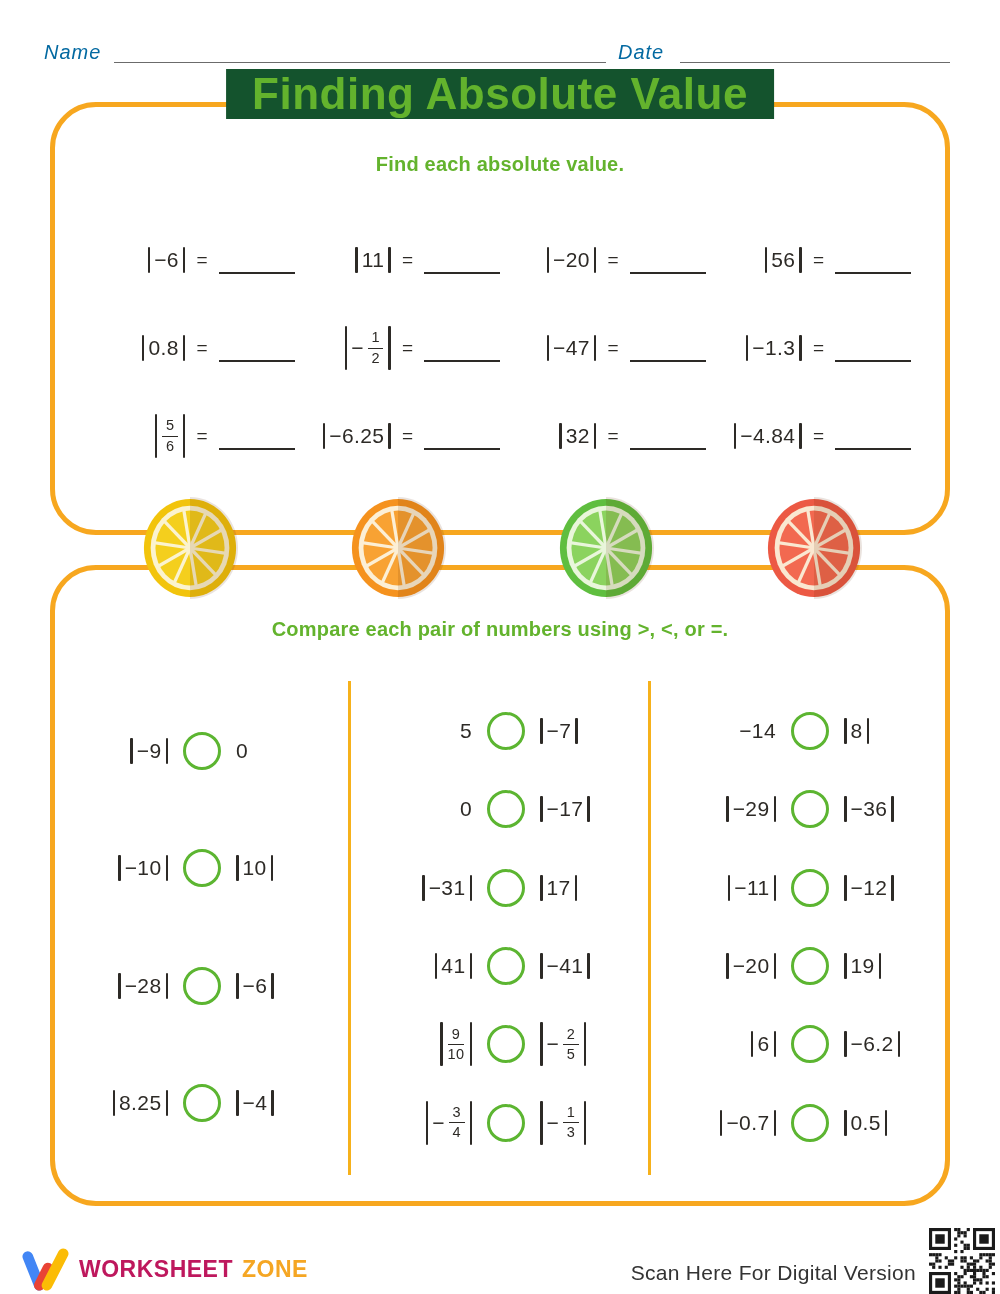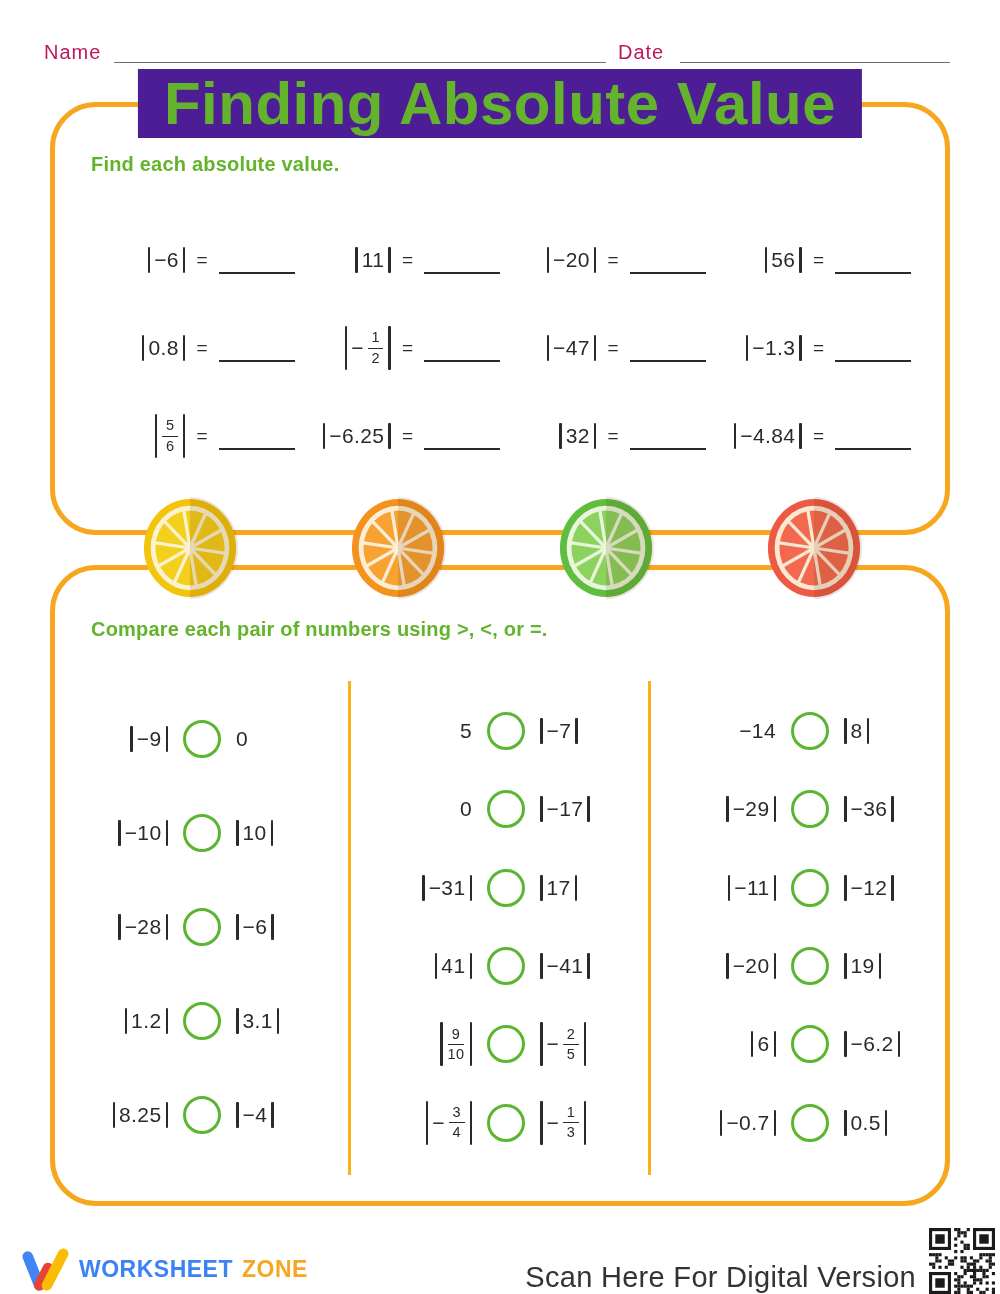--- a/index.html
+++ b/index.html
@@ -5,33 +5,33 @@
   :root{
     --orange:#F7A71F; --green:#63B32D; --circle-green:#5CB531; --ink:#2D2A26;
   }
   *{ box-sizing:border-box; }
   html,body{ margin:0; padding:0; }
   body{
     width:1000px; height:1294px; position:relative; background:#fff;
     font-family:"Liberation Sans", sans-serif; color:var(--ink); overflow:hidden;
   }
   
-  .nd-label{ position:absolute; font-size:20px; letter-spacing:1px; color:#be185d; font-weight:400; }
+  .nd-label{ position:absolute; font-size:20px; letter-spacing:1px; color:#0369a1; font-weight:400;font-style:italic; }
   .nd-line{ position:absolute; border-bottom:1.5px solid #6b6b6b; height:1px; }
   
   .title{
     position:absolute; top:69px; left:50%; transform:translateX(-50%);
-    background:#4c1d95; padding:0 26px; z-index:3; white-space:nowrap;
-    font-size:60px; font-weight:bold; color:var(--green); letter-spacing:0.5px;
+    background:#14532d; padding:0 26px; z-index:3; white-space:nowrap;
+    font-size:44px; font-weight:bold; color:var(--green); letter-spacing:0.5px;
   }
   
   .obox{ position:absolute; left:50px; width:900px; border:5px solid var(--orange); border-radius:46px; background:#fff; }
   #box1{ top:102px; height:433px; z-index:1; }
   #box2{ top:565px; height:641px; z-index:1; }
-  .instruction{ text-align:left; font-weight:bold; color:var(--green); font-size:20px; letter-spacing:0.2px;padding-left:36px; }
+  .instruction{ text-align:center; font-weight:bold; color:var(--green); font-size:20px; letter-spacing:0.2px; }
   #s1-instruction{ margin-top:46px; }
   #s2-instruction{ margin-top:48px; }
   
   #s1-rows{ margin-top:40px; }
   .p-row{ display:flex; align-items:center; height:88px; padding:0 34px; }
   .p-cell{ flex:1; display:flex; align-items:center; }
   .p-expr{ flex:1; display:flex; justify-content:flex-end; }
   .eq{ margin:0 11px 0 9px; font-size:19px; font-weight:500; }
   .blank{ width:76px; height:20px; border-bottom:2.5px solid var(--ink); transform:translateY(4px); }
   
@@ -50,23 +50,23 @@
   .col{ flex:1; display:flex; flex-direction:column; }
   .c-row{ flex:1; display:flex; align-items:center; justify-content:center; }
   .c-left{ width:120px; display:flex; justify-content:flex-end; }
   .c-right{ width:120px; display:flex; justify-content:flex-start; }
   .circle{ width:38px; height:38px; border:3.5px solid var(--circle-green); border-radius:50%; margin:0 13px; flex:none; background:#fff; }
   .divider{ position:absolute; top:681px; width:3px; height:494px; background:#F6B11B; z-index:2; }
   #divider-1{ left:348px; } #divider-2{ left:648px; }
   
   .logo{ position:absolute; left:20px; top:1246px; display:flex; align-items:center; }
   .logo-text{ font-size:23px; font-weight:800; letter-spacing:0.5px; margin-left:9px; }
-  .logo-worksheet{ color:#3b82f6; }
+  .logo-worksheet{ color:#be185d; }
   .logo-zone{ color:#F5A623; }
-  .scan-text{ position:absolute; right:84px; top:1261px; font-size:29px; color:#333; letter-spacing:0.3px; }
+  .scan-text{ position:absolute; right:84px; top:1261px; font-size:21px; color:#333; letter-spacing:0.3px; }
   .qr{ position:absolute; left:929px; top:1228px; width:66px; height:66px; }
 </style>
 </head>
 <body>
 
 <span class="nd-label" style="left:44px; top:41px;">Name</span>
 <span class="nd-line" style="left:114px; top:62px; width:492px;"></span>
 <span class="nd-label" style="left:618px; top:41px;">Date</span>
 <span class="nd-line" style="left:680px; top:62px; width:270px;"></span>
 
@@ -339,37 +339,20 @@
             <span class="abar"></span>
             <span class="txt">−28</span>
             <span class="abar"></span>
           </span>
         </div>
         <div class="circle"></div>
         <div class="c-right">
           <span class="expr">
             <span class="abar"></span>
             <span class="txt">−6</span>
-            <span class="abar"></span>
-          </span>
-        </div>
-      </div>
-      <div class="c-row">
-        <div class="c-left">
-          <span class="expr">
-            <span class="abar"></span>
-            <span class="txt">1.2</span>
-            <span class="abar"></span>
-          </span>
-        </div>
-        <div class="circle"></div>
-        <div class="c-right">
-          <span class="expr">
-            <span class="abar"></span>
-            <span class="txt">3.1</span>
             <span class="abar"></span>
           </span>
         </div>
       </div>
       <div class="c-row">
         <div class="c-left">
           <span class="expr">
             <span class="abar"></span>
             <span class="txt">8.25</span>
             <span class="abar"></span>

